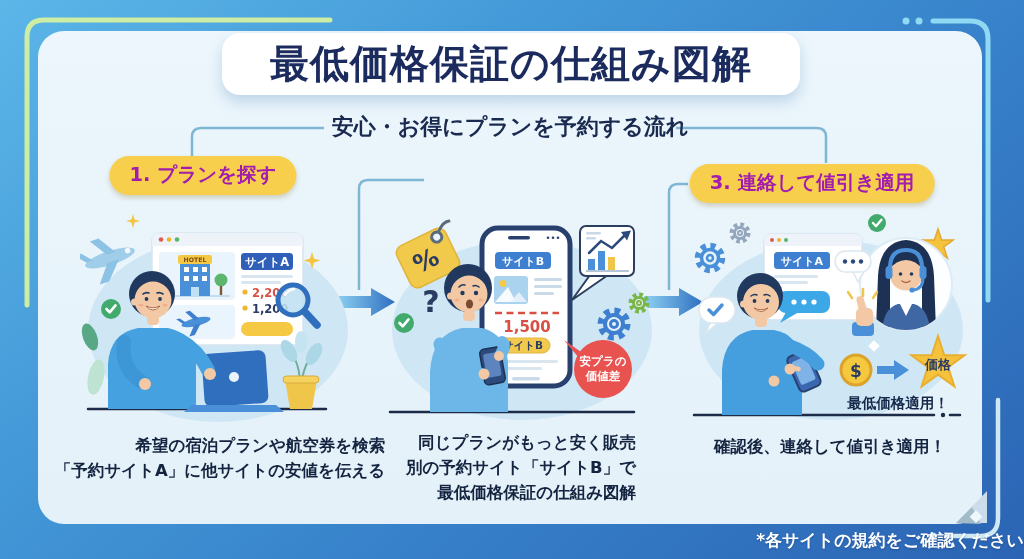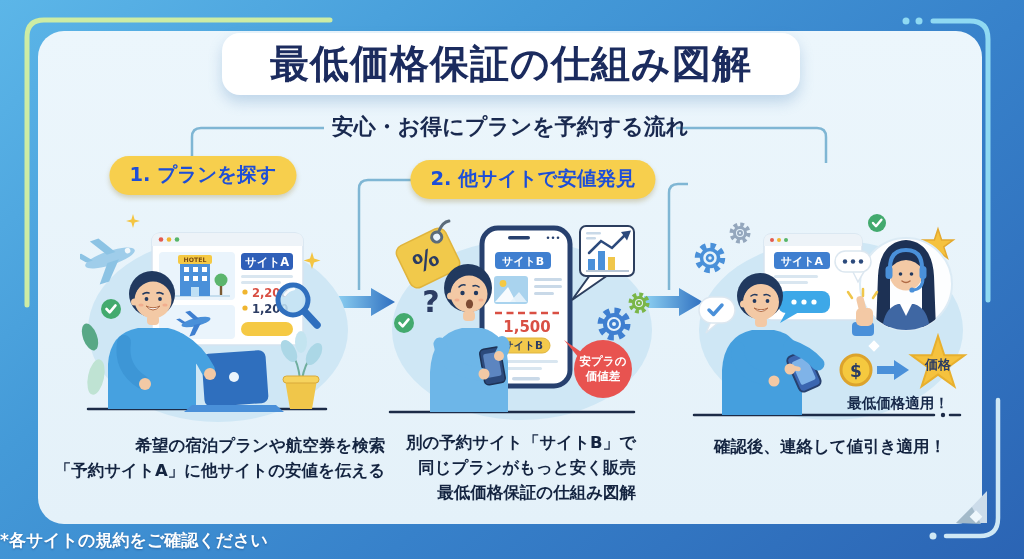--- a/index.html
+++ b/index.html
@@ -21,35 +21,35 @@
     font-size:39px;font-weight:800;color:#1b2b5e;letter-spacing:1px;
     box-shadow:0 7px 14px rgba(95,145,195,.32);white-space:nowrap;
   }
   .subtitle{
     position:absolute;left:38px;top:112px;width:944px;text-align:center;
     font-size:22px;font-weight:800;color:#19294f;white-space:nowrap;
   }
   .badge{
     position:absolute;transform:translateX(-50%);
     background:#f7cf4d;border-radius:999px;padding:5px 20px 7px;
-    font-size:19.5px;font-weight:800;color:#1d4ed8;white-space:nowrap;
+    font-size:19.5px;font-weight:800;color:#a21caf;white-space:nowrap;
     box-shadow:0 3px 5px rgba(140,110,25,.28);
   }
   .b1{left:203px;top:156px}
   .b2{left:533px;top:160px}
   .b3{left:812px;top:164px}
   .caption{
     position:absolute;transform:translateX(-50%);text-align:right;
     font-size:16.5px;font-weight:700;color:#142440;line-height:25px;white-space:nowrap;
   }
   .c1{left:220px;top:433px}
   .c2{left:521px;top:430px}
   .c3{left:830px;top:434px}
   .footer{
-    position:absolute;left:0;top:529px;width:1024px;text-align:left;
+    position:absolute;left:0;top:529px;width:1024px;text-align:right;
     font-size:17px;font-weight:700;color:#ffffff;text-shadow:0 1px 2px rgba(20,50,100,.4);
   }
   .illus{position:absolute;}
   .i1{left:80px;top:212px;width:280px;height:215px;}
   .i2{left:382px;top:212px;width:280px;height:215px;}
   .i3{left:686px;top:212px;width:290px;height:215px;}
   svg text{font-family:"DejaVu Sans","Liberation Sans",sans-serif;}
 </style>
 </head>
 <body>
@@ -94,21 +94,21 @@
     </g>
 
     <path fill="url(#ag1)" d="M336,296 H371 V288 L395,302 L371,316 V308 H336 Z"></path>
     <path fill="url(#ag2)" d="M644,296 H679 V288 L703,302 L679,316 V308 H644 Z"></path>
   </svg>
 
   <div class="banner">最低価格保証の仕組み図解</div>
   <div class="subtitle">安心・お得にプランを予約する流れ</div>
 
   <div class="badge b1">1. プランを探す</div>
-  <div class="badge b2">2. 他サイトで安値発見</div>
+  <div class="badge b3">3. 連絡して値引き適用</div>
 
   <svg class="illus i1" viewBox="0 0 280 215">
     <ellipse cx="138" cy="118" rx="130" ry="92" fill="#cfe7f5"></ellipse>
     <line x1="8" y1="197" x2="246" y2="197" stroke="#1c2b47" stroke-width="2.5" stroke-linecap="round"></line>
     <g>
       <ellipse cx="10" cy="125" rx="7" ry="14" fill="#58a886" transform="rotate(-20 10 125)"></ellipse>
       <ellipse cx="16" cy="165" rx="8" ry="18" fill="#bfe3d3" transform="rotate(12 16 165)"></ellipse>
     </g>
     <g transform="translate(30,46) rotate(-18)">
       <ellipse cx="0" cy="0" rx="26" ry="7" fill="#9fcdea"></ellipse>
@@ -431,22 +431,22 @@
       <path d="M52,136 Q50,162 84,168" stroke="#459fde" stroke-width="13" fill="none" stroke-linecap="round"></path>
       <circle cx="88" cy="169" r="5.5" fill="#f3c9a5"></circle>
     </g>
   </svg>
 
   <div class="caption c1">
     <div>希望の宿泊プランや航空券を検索</div>
     <div>「予約サイトA」に他サイトの安値を伝える</div>
   </div>
   <div class="caption c2">
+    <div>同じプランがもっと安く販売</div>
     <div>別の予約サイト「サイトB」で</div>
-    <div>同じプランがもっと安く販売</div>
     <div>最低価格保証の仕組み図解</div>
   </div>
   <div class="caption c3">
     <div>確認後、連絡して値引き適用！</div>
   </div>
 
   <div class="footer">*各サイトの規約をご確認ください</div>
 </div>
 
 </body></html>

